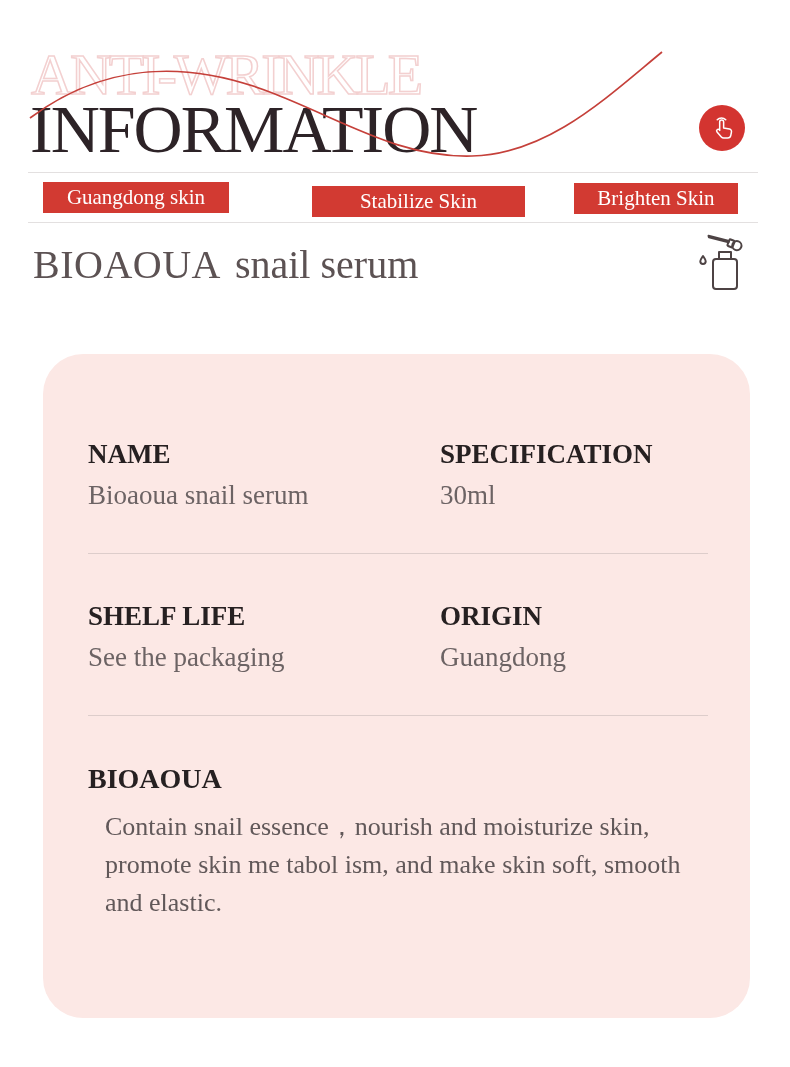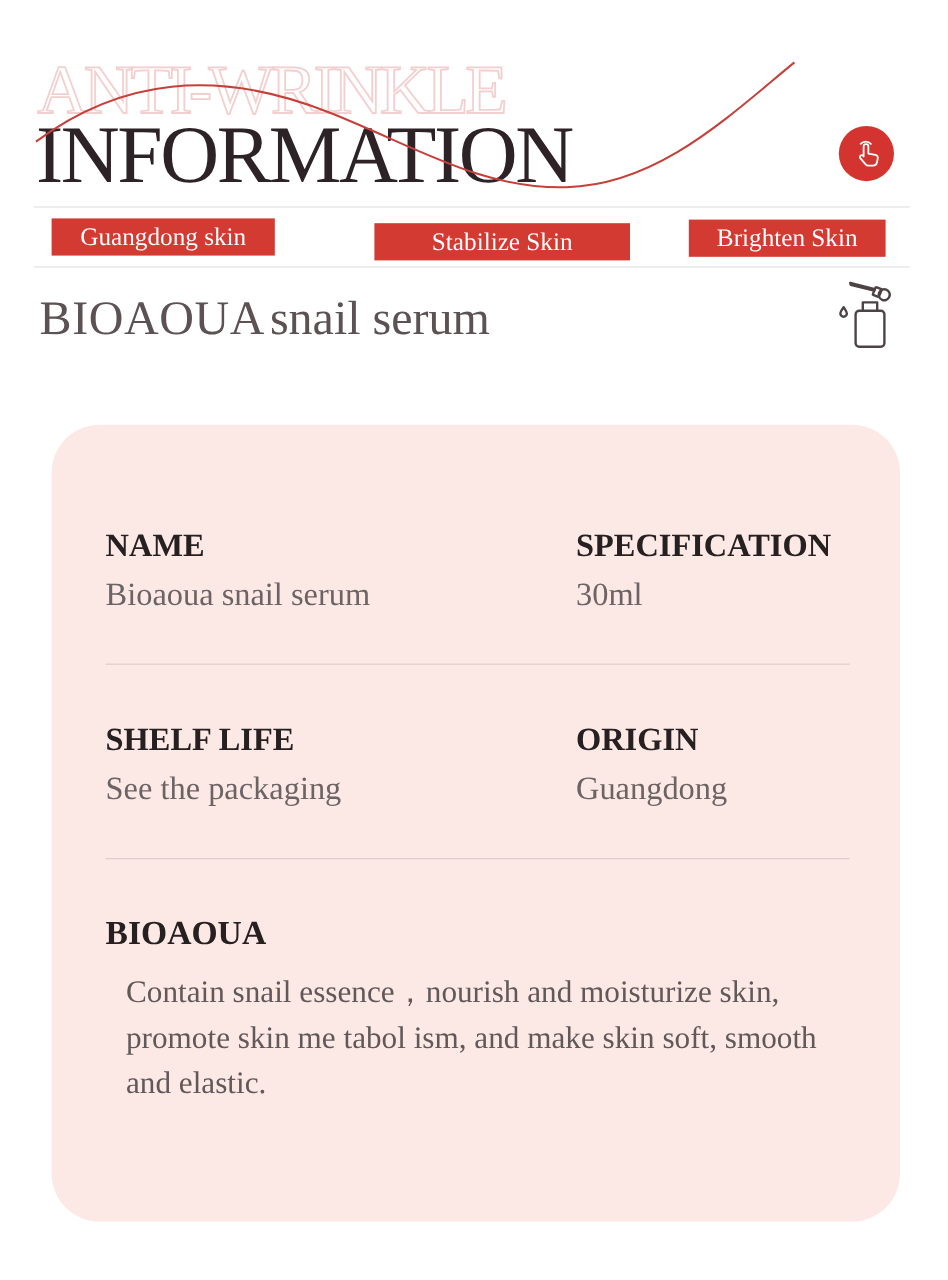--- a/index.html
+++ b/index.html
@@ -51,31 +51,31 @@
   .tag-1 { left: 43px;  top: 182px; width: 186px; }
   .tag-2 { left: 312px; top: 186px; width: 213px; }
   .tag-3 { left: 574px; top: 183px; width: 164px; }
 
   
   .product-title {
     position: absolute; left: 33px; top: 243px;
     font-size: 40px; line-height: 1.1; color: #5c5253; white-space: nowrap;
   }
   .product-title .brand { letter-spacing: 0.5px; }
-  .product-title .pname { margin-left: 4px; }
+  .product-title .pname { margin-left: 14px; }
   .dropper-icon { position: absolute; left: 694px; top: 230px; z-index: 2; }
 
   
   .card {
     position: absolute; left: 43px; top: 354px;
     width: 707px; height: 664px;
     background: #fce8e5; border-radius: 40px;
     padding: 84px 42px 0 45px;
   }
-  .info-row { display: grid; grid-template-columns: 352px 1fr; gap: 40px; }
+  .info-row { display: grid; grid-template-columns: 352px 1fr; }
   .cell-label {
     font-size: 27px; font-weight: bold; color: #262021; line-height: 32px;
   }
   .cell-value {
     font-size: 27px; color: #6c6364; line-height: 32px; margin-top: 9px;
   }
   .divider { border: none; border-top: 1px solid #ddcdcb; margin: 42px 0 46px 0; }
   .benefits-label {
     font-size: 28px; font-weight: bold; color: #262021; line-height: 34px;
   }

